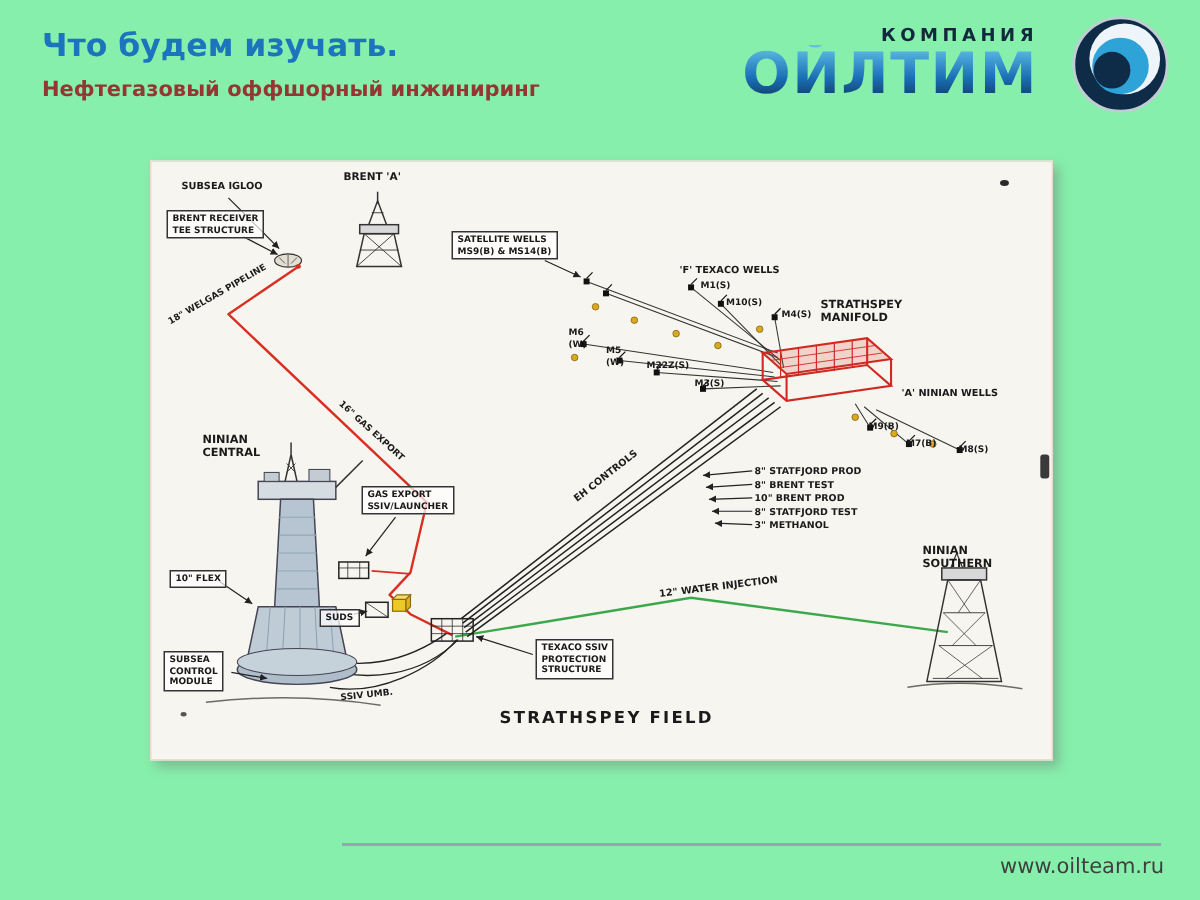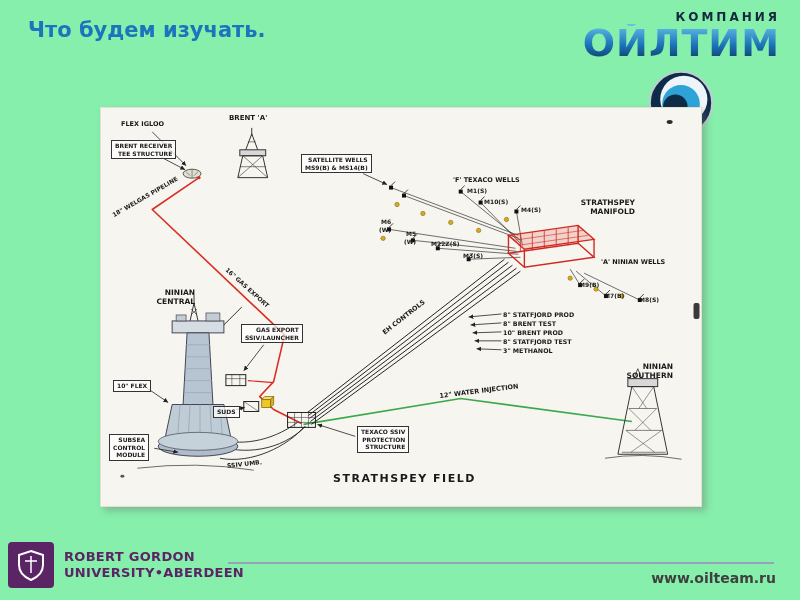--- a/index.html
+++ b/index.html
@@ -2,54 +2,55 @@
 <html><head>
 <meta charset="utf-8">
 <style>
   html,body{margin:0;padding:0;}
   body{width:800px;height:600px;background:#fff;font-family:"DejaVu Sans",sans-serif;position:relative;overflow:hidden;}
   .slide{position:absolute;inset:0;background:#86efac;}
 
   .title{position:absolute;left:28px;top:18px;font-size:21px;font-weight:bold;color:#1c75bc;}
   .subtitle{position:absolute;left:28px;top:52px;font-size:14px;font-weight:bold;color:#943634;}
 
-  .oilteam{position:absolute;top:10px;right:20px;display:flex;align-items:center;gap:6px;flex-direction:column;}
+  .oilteam{position:absolute;top:10px;right:20px;display:flex;align-items:center;gap:22px;}
   .logo-text{text-align:right;}
   .logo-company{font-size:12px;font-weight:bold;letter-spacing:3px;color:#13283e;}
   .logo-brand{font-size:38px;font-weight:800;line-height:1.05;letter-spacing:1px;color:#15507e;}
   @supports (-webkit-background-clip:text){
     .logo-brand{background:linear-gradient(180deg,#63c3ea 0%,#1a6fb5 55%,#0d2f52 100%);
       -webkit-background-clip:text;background-clip:text;-webkit-text-fill-color:transparent;}
   }
 
   .diagram{position:absolute;left:100px;top:107px;width:600px;height:398px;background:#f7f5ef;
     border:1px solid #e3dfd4;box-shadow:4px 4px 7px rgba(110,110,110,.4);}
   .diagram svg.canvas{position:absolute;left:0;top:0;}
 
   .lb{position:absolute;font-family:"DejaVu Sans",sans-serif;font-weight:bold;color:#1a1a1a;
       white-space:pre-line;line-height:1.25;}
-  .c{text-align:right;}
+  .c{text-align:left;}
   .bx{border:1px solid #333;background:rgba(255,255,255,.72);padding:1px 3px;}
   .f6{font-size:6px}.f65{font-size:6.5px}.f7{font-size:7px}.f75{font-size:7.5px}
 
   .pipes{position:absolute;left:402px;top:202px;font-size:6.3px;font-weight:bold;line-height:9px;white-space:nowrap;color:#1a1a1a;}
 
   .footer-line{position:absolute;left:228px;top:562px;width:546px;height:1.5px;background:#97a3b8;}
-  .footer-url{position:absolute;right:24px;top:570px;font-size:14px;font-weight:bold;color:#3f3f3f;}
+  .footer-url{position:absolute;right:24px;top:570px;font-size:14px;font-weight:normal;color:#3f3f3f;}
 
   .rgu{position:absolute;left:8px;top:542px;display:flex;align-items:center;gap:10px;}
   .rgu-tile{width:46px;height:46px;background:#5b2565;border-radius:4px;display:flex;align-items:center;justify-content:center;}
   .rgu-text{color:#5b2565;font-weight:bold;font-size:13px;letter-spacing:.3px;line-height:1.25;}
 </style>
 </head>
 <body>
 
 <div class="slide">
 
   <div class="title">Что будем изучать.</div>
+  <div class="subtitle">Нефтегазовый оффшорный инжиниринг</div>
 
   <div class="oilteam">
     <div class="logo-text">
       <div class="logo-company">КОМПАНИЯ</div>
       <div class="logo-brand">ОЙЛТИМ</div>
     </div>
     <svg width="66" height="66" viewBox="0 0 70 70">
       <circle cx="35" cy="35" r="33" fill="#0e2c48" stroke="#c2ccd4" stroke-width="2"></circle>
       <circle cx="38" cy="31" r="25" fill="#eef5fa"></circle>
       <circle cx="35" cy="36" r="20" fill="#2ea3d8"></circle>
@@ -260,21 +261,21 @@
         <line x1="401" y1="243" x2="376" y2="242" marker-end="url(#ah)"></line>
       </g>
 
       <g>
         <ellipse cx="570" cy="14" rx="3" ry="2" fill="#2a2a2a"></ellipse>
         <rect x="594" y="196" width="6" height="16" rx="2" fill="#3a3a3a"></rect>
         <ellipse cx="20" cy="370" rx="2" ry="1.5" fill="#555"></ellipse>
       </g>
     </svg>
 
-    <div class="lb f65 c" style="left:20px;top:12px">FLEX IGLOO</div>
+    <div class="lb f65 c" style="left:20px;top:12px">SUBSEA IGLOO</div>
     <div class="lb f7 c" style="left:128px;top:6px">BRENT 'A'</div>
     <div class="lb f6 c bx" style="left:10px;top:32px">BRENT RECEIVER
 TEE STRUCTURE</div>
     <div class="lb f6" style="left:10px;top:104px;transform:rotate(-30deg);transform-origin:0 0;white-space:nowrap">18" WELGAS PIPELINE</div>
     <div class="lb f6" style="left:128px;top:158px;transform:rotate(42deg);transform-origin:0 0;white-space:nowrap">16" GAS EXPORT</div>
     <div class="lb f6 c bx" style="left:200px;top:46px">SATELLITE WELLS
 MS9(B) &amp; MS14(B)</div>
     <div class="lb f65" style="left:352px;top:68px">'F' TEXACO WELLS</div>
     <div class="lb f6" style="left:366px;top:79px">M1(S)</div>
     <div class="lb f6" style="left:383px;top:90px">M10(S)</div>
@@ -315,27 +316,15 @@
       <div>10" BRENT PROD</div>
       <div>8" STATFJORD TEST</div>
       <div>3" METHANOL</div>
     </div>
 
     <div class="lb" style="left:232px;top:364px;font-size:11px;letter-spacing:1.5px">STRATHSPEY FIELD</div>
   </div>
 
   <div class="footer-line"></div>
 
-  <div class="rgu">
-    <div class="rgu-tile">
-      <svg width="34" height="34" viewBox="0 0 34 34">
-        <path d="M17 3 L29 7 V17 C29 25 24 29 17 32 C10 29 5 25 5 17 V7 Z" fill="none" stroke="#fff" stroke-width="2"></path>
-        <path d="M11 13 h12 M17 8 v17" stroke="#fff" stroke-width="1.5"></path>
-      </svg>
-    </div>
-    <div class="rgu-text">
-      <div>ROBERT GORDON</div>
-      <div><span>UNIVERSITY</span><span>•</span><span>ABERDEEN</span></div>
-    </div>
-  </div>
 
   <div class="footer-url">www.oilteam.ru</div>
 </div>
 
 </body></html>

